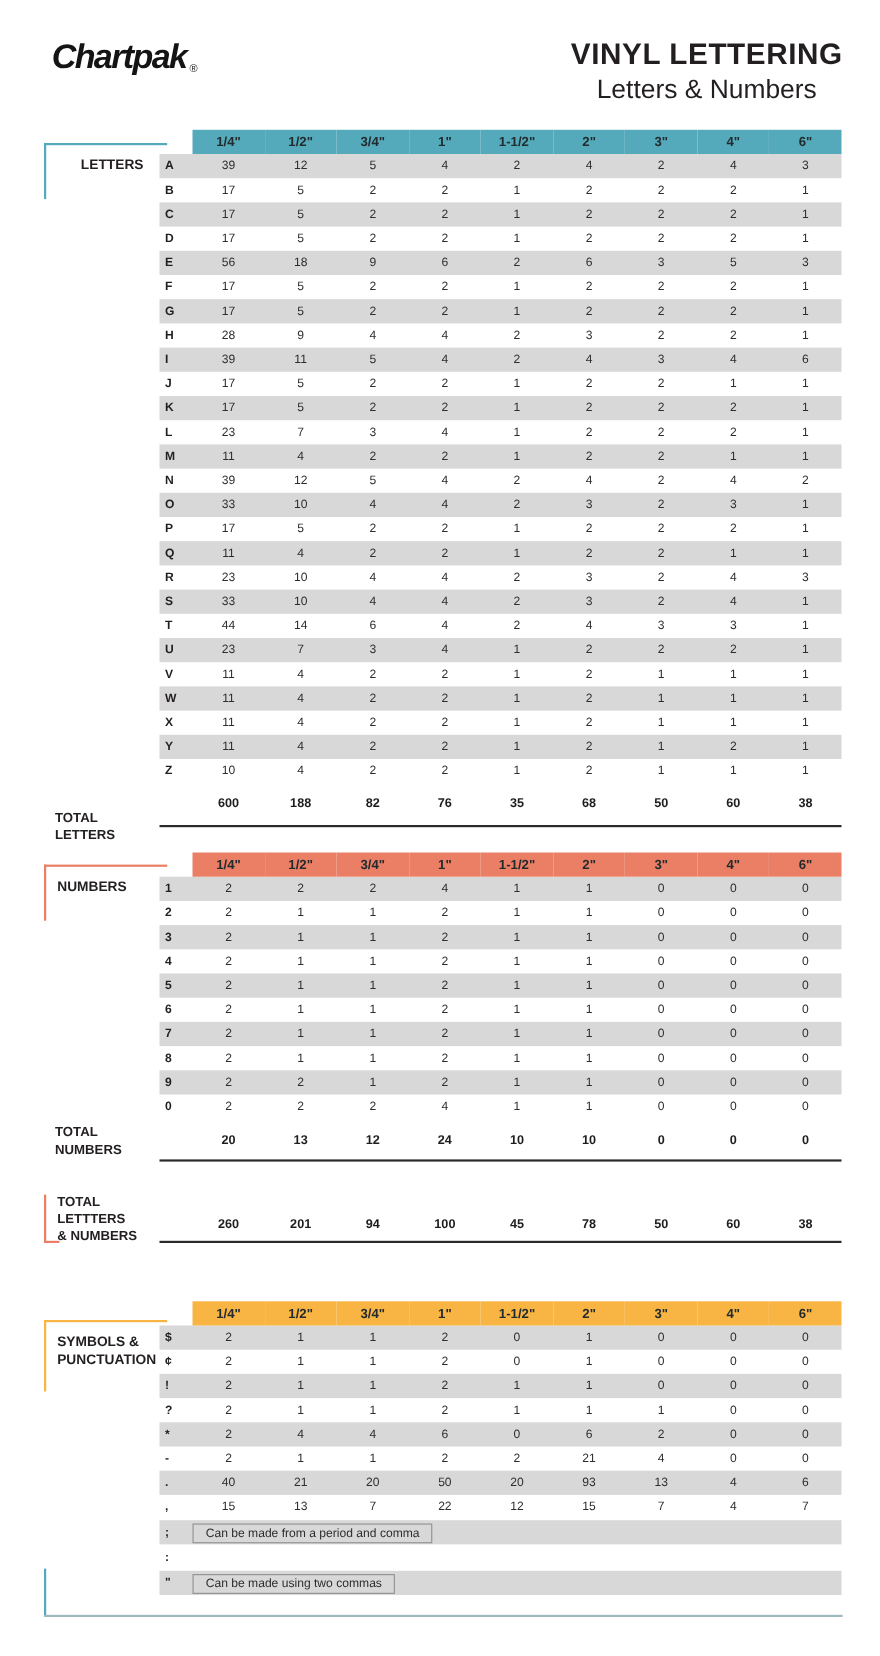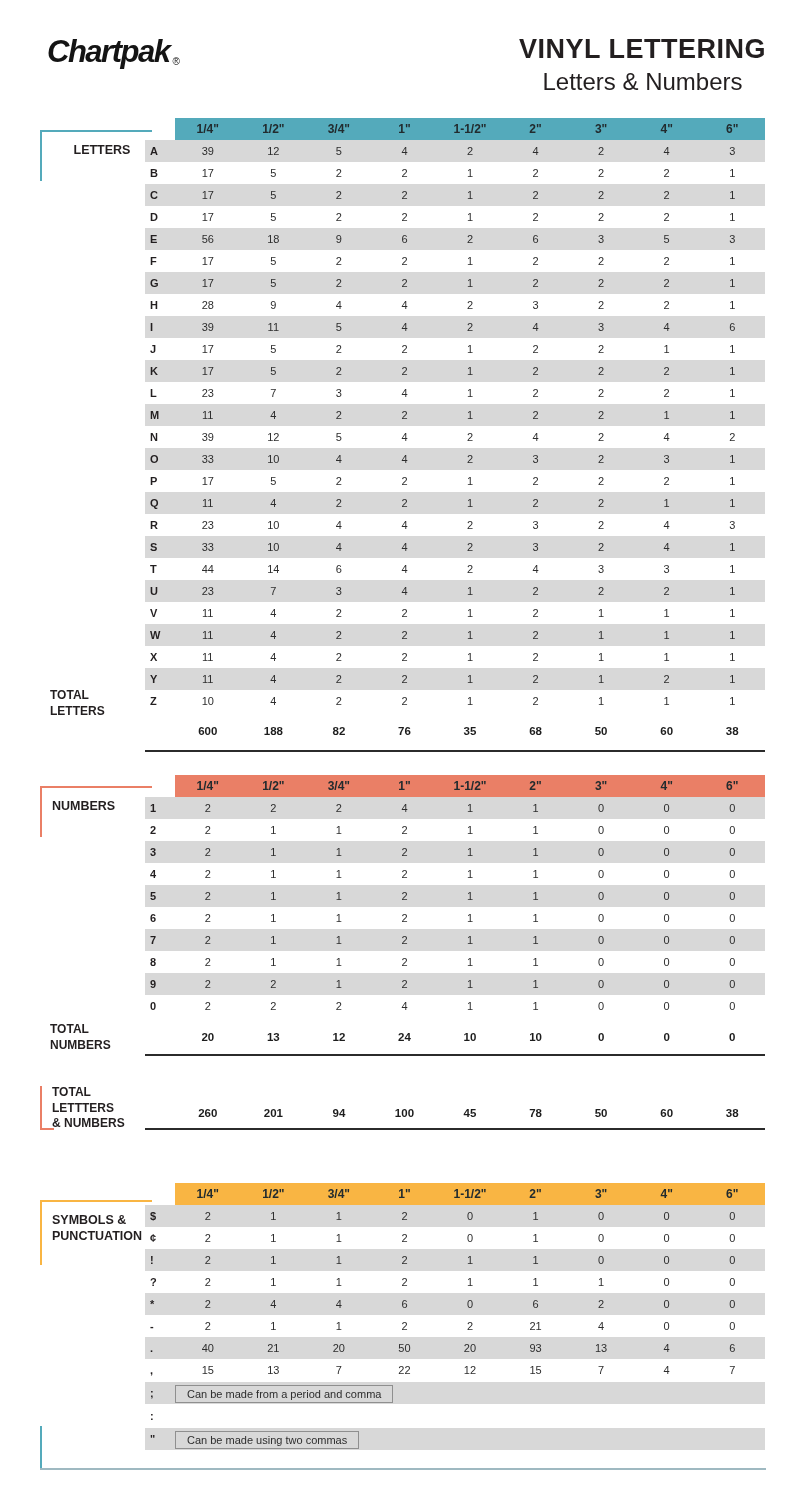--- a/index.html
+++ b/index.html
@@ -381,21 +381,21 @@
           <div class="cell">2</div>
           <div class="cell">2</div>
           <div class="cell">1</div>
           <div class="cell">2</div>
           <div class="cell">1</div>
           <div class="cell">1</div>
           <div class="cell">1</div>
         </div>
       </div>
   </section>
-  <div class="total-label" style="top:688px">TOTAL LETTERS</div>
+  <div class="total-label" style="top:736px">TOTAL LETTERS</div>
   <div class="total-row" style="top:718px">
       <div class="spacer"></div>
       <div class="cell">600</div>
       <div class="cell">188</div>
       <div class="cell">82</div>
       <div class="cell">76</div>
       <div class="cell">35</div>
       <div class="cell">68</div>
       <div class="cell">50</div>
       <div class="cell">60</div>

